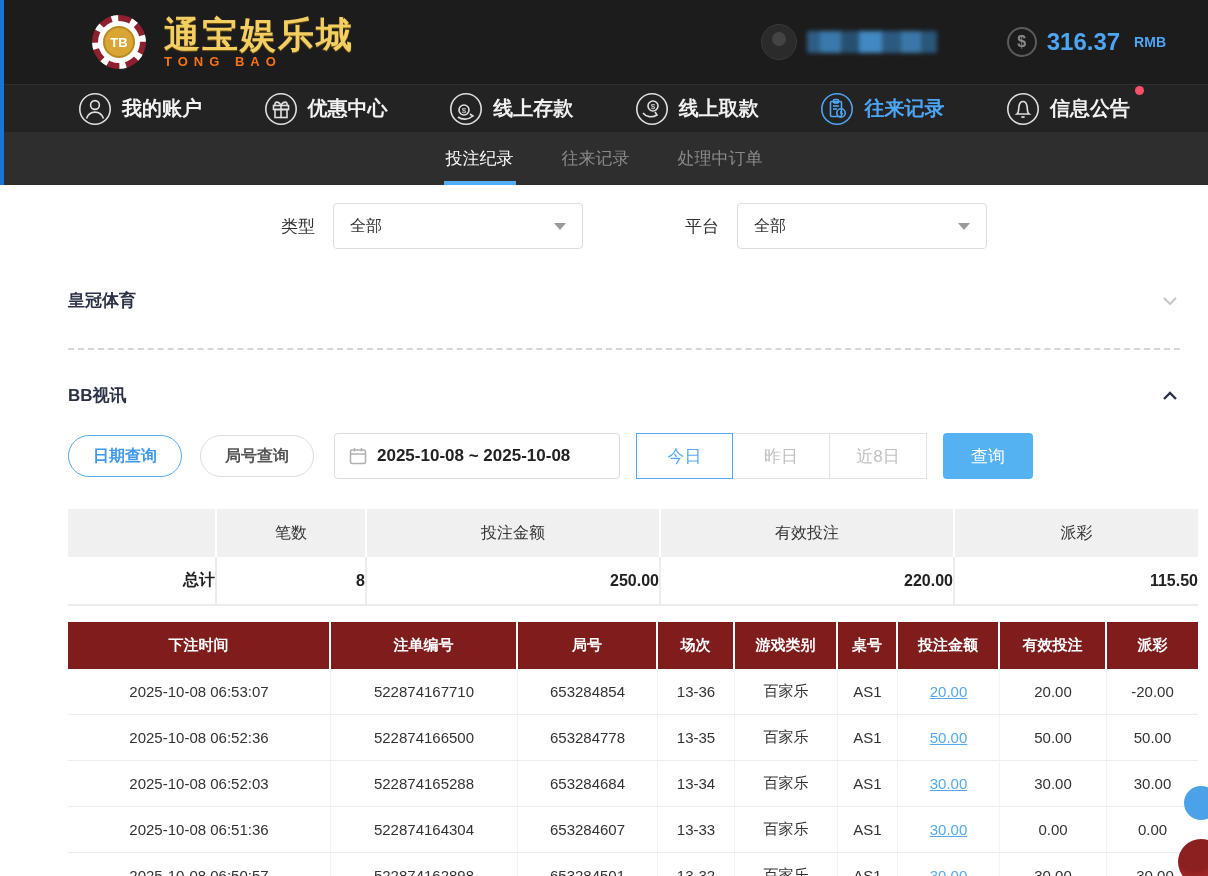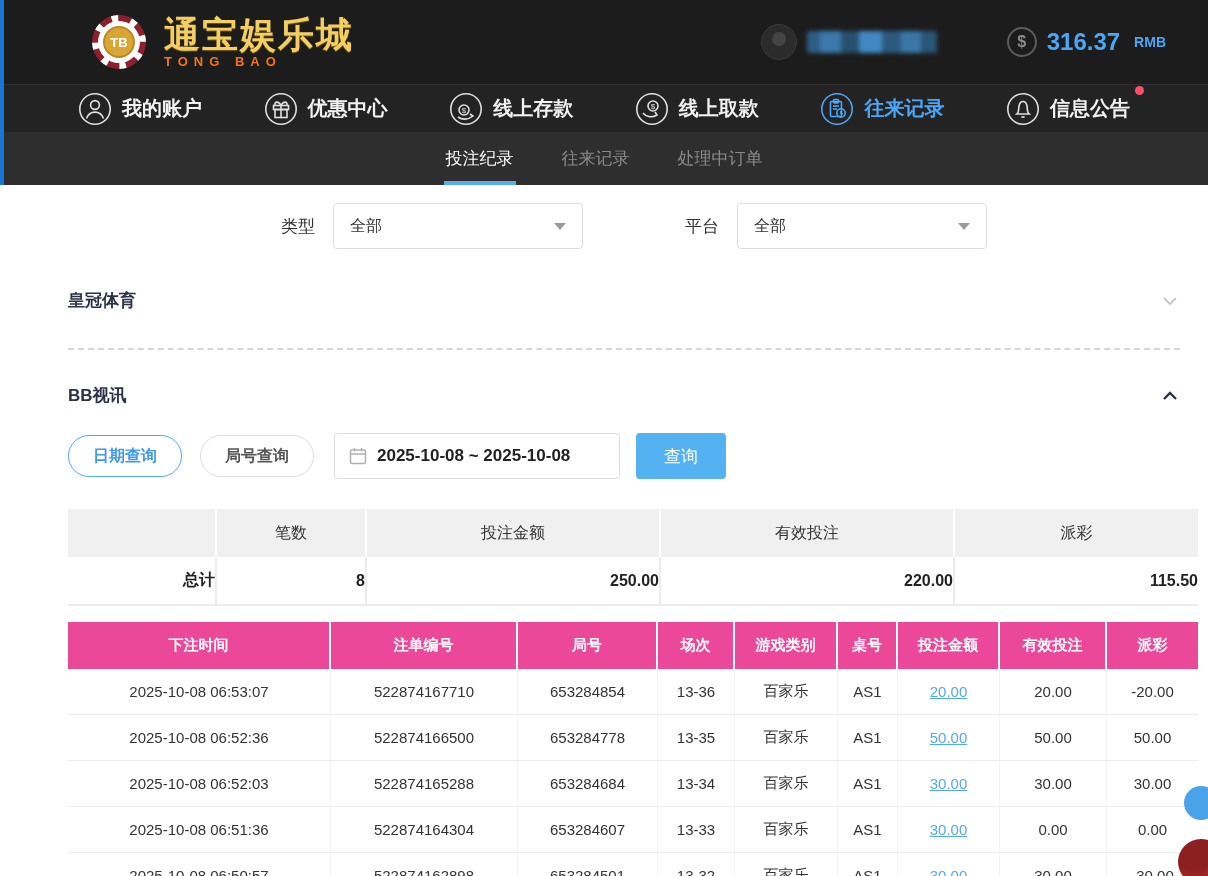--- a/index.html
+++ b/index.html
@@ -97,21 +97,21 @@
   .summary-table th { background:#f0f0f0; height:48px; font-size:16px; font-weight:normal; color:#333;
     border-right:2px solid #fff; }
   .summary-table th:last-child { border-right:none; }
   .summary-table td { background:#fff; height:49px; font-size:16px; font-weight:bold; color:#222;
     text-align:right; border-right:2px solid #ececec; border-bottom:2px solid #ececec; }
   .summary-table td:last-child { border-right:none; }
   .col-s0{width:149px;} .col-s1{width:150px;} .col-s2{width:294px;} .col-s3{width:294px;} .col-s4{width:243px;}
 
   
   .bet-table { width:1130px; margin-top:16px; border-collapse:separate; border-spacing:0; table-layout:fixed; }
-  .bet-table th { background:#ec4899; color:#fff; height:47px; font-size:15px; font-weight:bold;
+  .bet-table th { background:#7f1d1d; color:#fff; height:47px; font-size:15px; font-weight:bold;
     border-right:2px solid #fff; }
   .bet-table th:last-child { border-right:none; }
   .bet-table td { height:46px; background:#fff; text-align:center; font-size:15px; color:#333;
     border-bottom:1px solid #ececec; border-right:1px solid #f3f3f3; }
   .bet-table td:last-child { border-right:none; }
   .bet-link { color:#54a9f0; text-decoration:underline; cursor:pointer; }
   .neg { color:#f5495c; }
   .c0{width:263px;} .c1{width:187px;} .c2{width:140px;} .c3{width:77px;} .c4{width:103px;}
   .c5{width:60px;} .c6{width:102px;} .c7{width:107px;} .c8{width:91px;}
 
@@ -253,20 +253,25 @@
       <button class="pill-btn active">日期查询</button>
       <button class="pill-btn inactive">局号查询</button>
       <div class="date-box">
         <svg class="cal-icon" viewBox="0 0 18 18" fill="none" stroke="#b0b0b0" stroke-width="1.5">
           <rect x="1.5" y="3" width="15" height="13.5" rx="1.5"></rect>
           <line x1="1.5" y1="7" x2="16.5" y2="7"></line>
           <line x1="5.5" y1="1" x2="5.5" y2="4.5"></line>
             <line x1="12.5" y1="1" x2="12.5" y2="4.5"></line>
         </svg>
         <span class="date-text">2025-10-08 ~ 2025-10-08</span>
+      </div>
+      <div class="seg-group">
+        <div class="seg active">今日</div>
+        <div class="seg inactive">昨日</div>
+        <div class="seg inactive">近8日</div>
       </div>
       <button class="search-btn">查询</button>
     </div>
 
     <table class="summary-table">
       <thead>
         <tr>
           <th class="col-s0"></th>
           <th class="col-s1">笔数</th>
           <th class="col-s2">投注金额</th>

